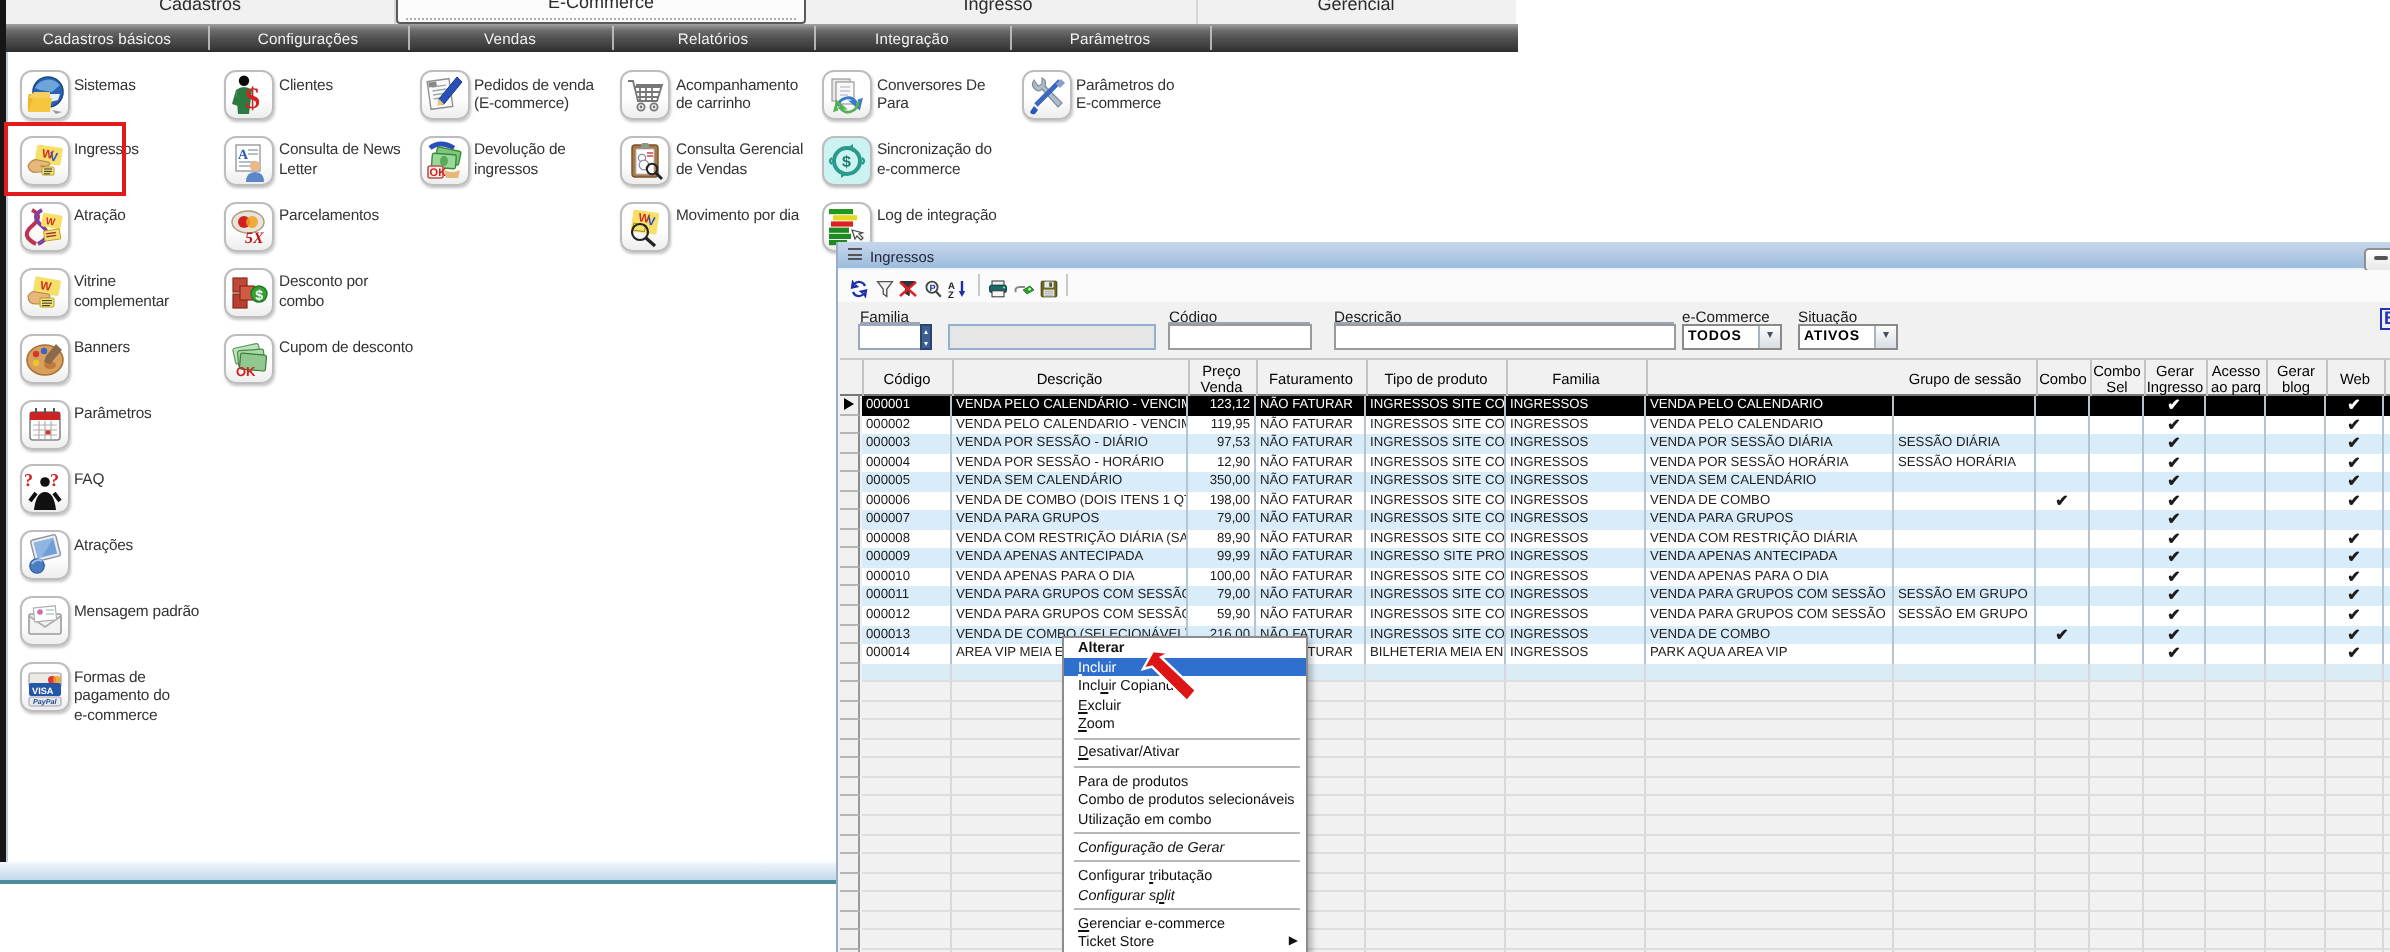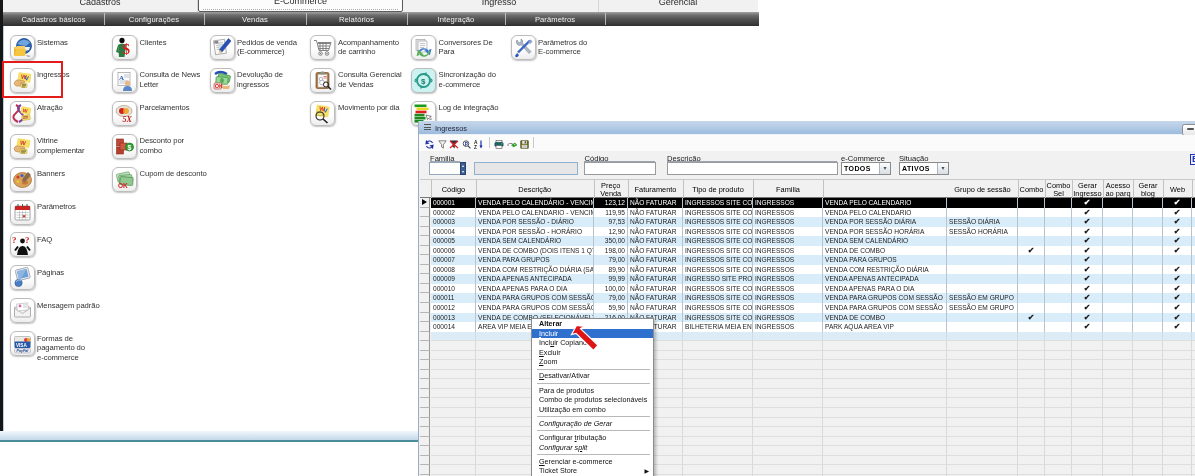--- a/index.html
+++ b/index.html
@@ -182,21 +182,21 @@
       <g transform="rotate(-14 11 8)">
         <rect x="4.5" y="1.5" width="13" height="11" rx="1.2" fill="#e8ecf2" stroke="#8a94a2" stroke-width="0.7"></rect>
         <rect x="6" y="3" width="10" height="8" fill="#6f9fd8"></rect>
         <path d="M6 3 l10 0 -8 8 -2 0z" fill="#8fb5e2"></path>
       </g>
       <path d="M9 12 l2 4 -4 1z" fill="#b8c4d2"></path>
       <circle cx="6.5" cy="16" r="3.6" fill="#4a7ec2" stroke="#2a5a9a" stroke-width="0.6"></circle>
       <path d="M4 15 a3.6 3.6 0 0 1 5-1.5" fill="none" stroke="#9ec0e8" stroke-width="1"></path>
     </svg>
   </div>
-<div class="ilab" style="left:37px;top:267.8px;">Páginas</div>
+<div class="ilab" style="left:37px;top:267.8px;">Atrações</div>
 <div class="ico" style="left:9.5px;top:298.2px;">
     <svg width="21" height="21" viewBox="0 0 21 21">
       <rect x="2.5" y="7" width="16" height="10" rx="1" fill="#f2f2f2" stroke="#9a9a9a" stroke-width="0.8"></rect>
       <path d="M2.5 8 l8 5.5 8-5.5" fill="none" stroke="#aaa" stroke-width="0.8"></path>
       <rect x="5" y="3.5" width="11" height="7" fill="#fff" stroke="#b0b0b0" stroke-width="0.6" transform="rotate(-6 10 7)"></rect>
       <circle cx="8" cy="6" r="1.4" fill="#d06ab0"></circle>
       <path d="M11 5 h4 M11 7 h4" stroke="#9aa" stroke-width="0.6"></path>
     </svg>
   </div>
 <div class="ilab" style="left:37px;top:300.7px;">Mensagem padrão</div>

